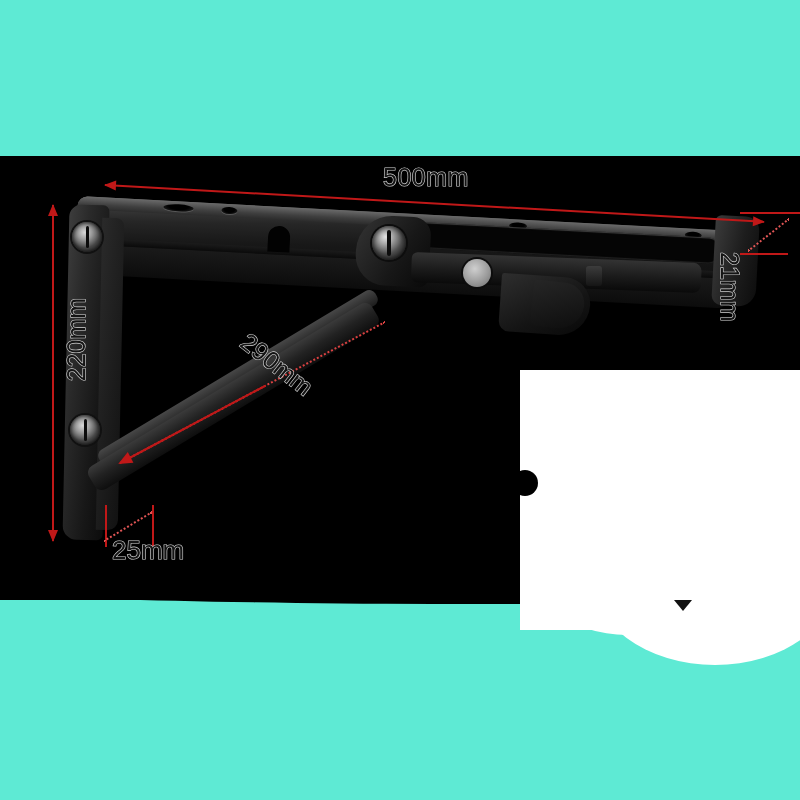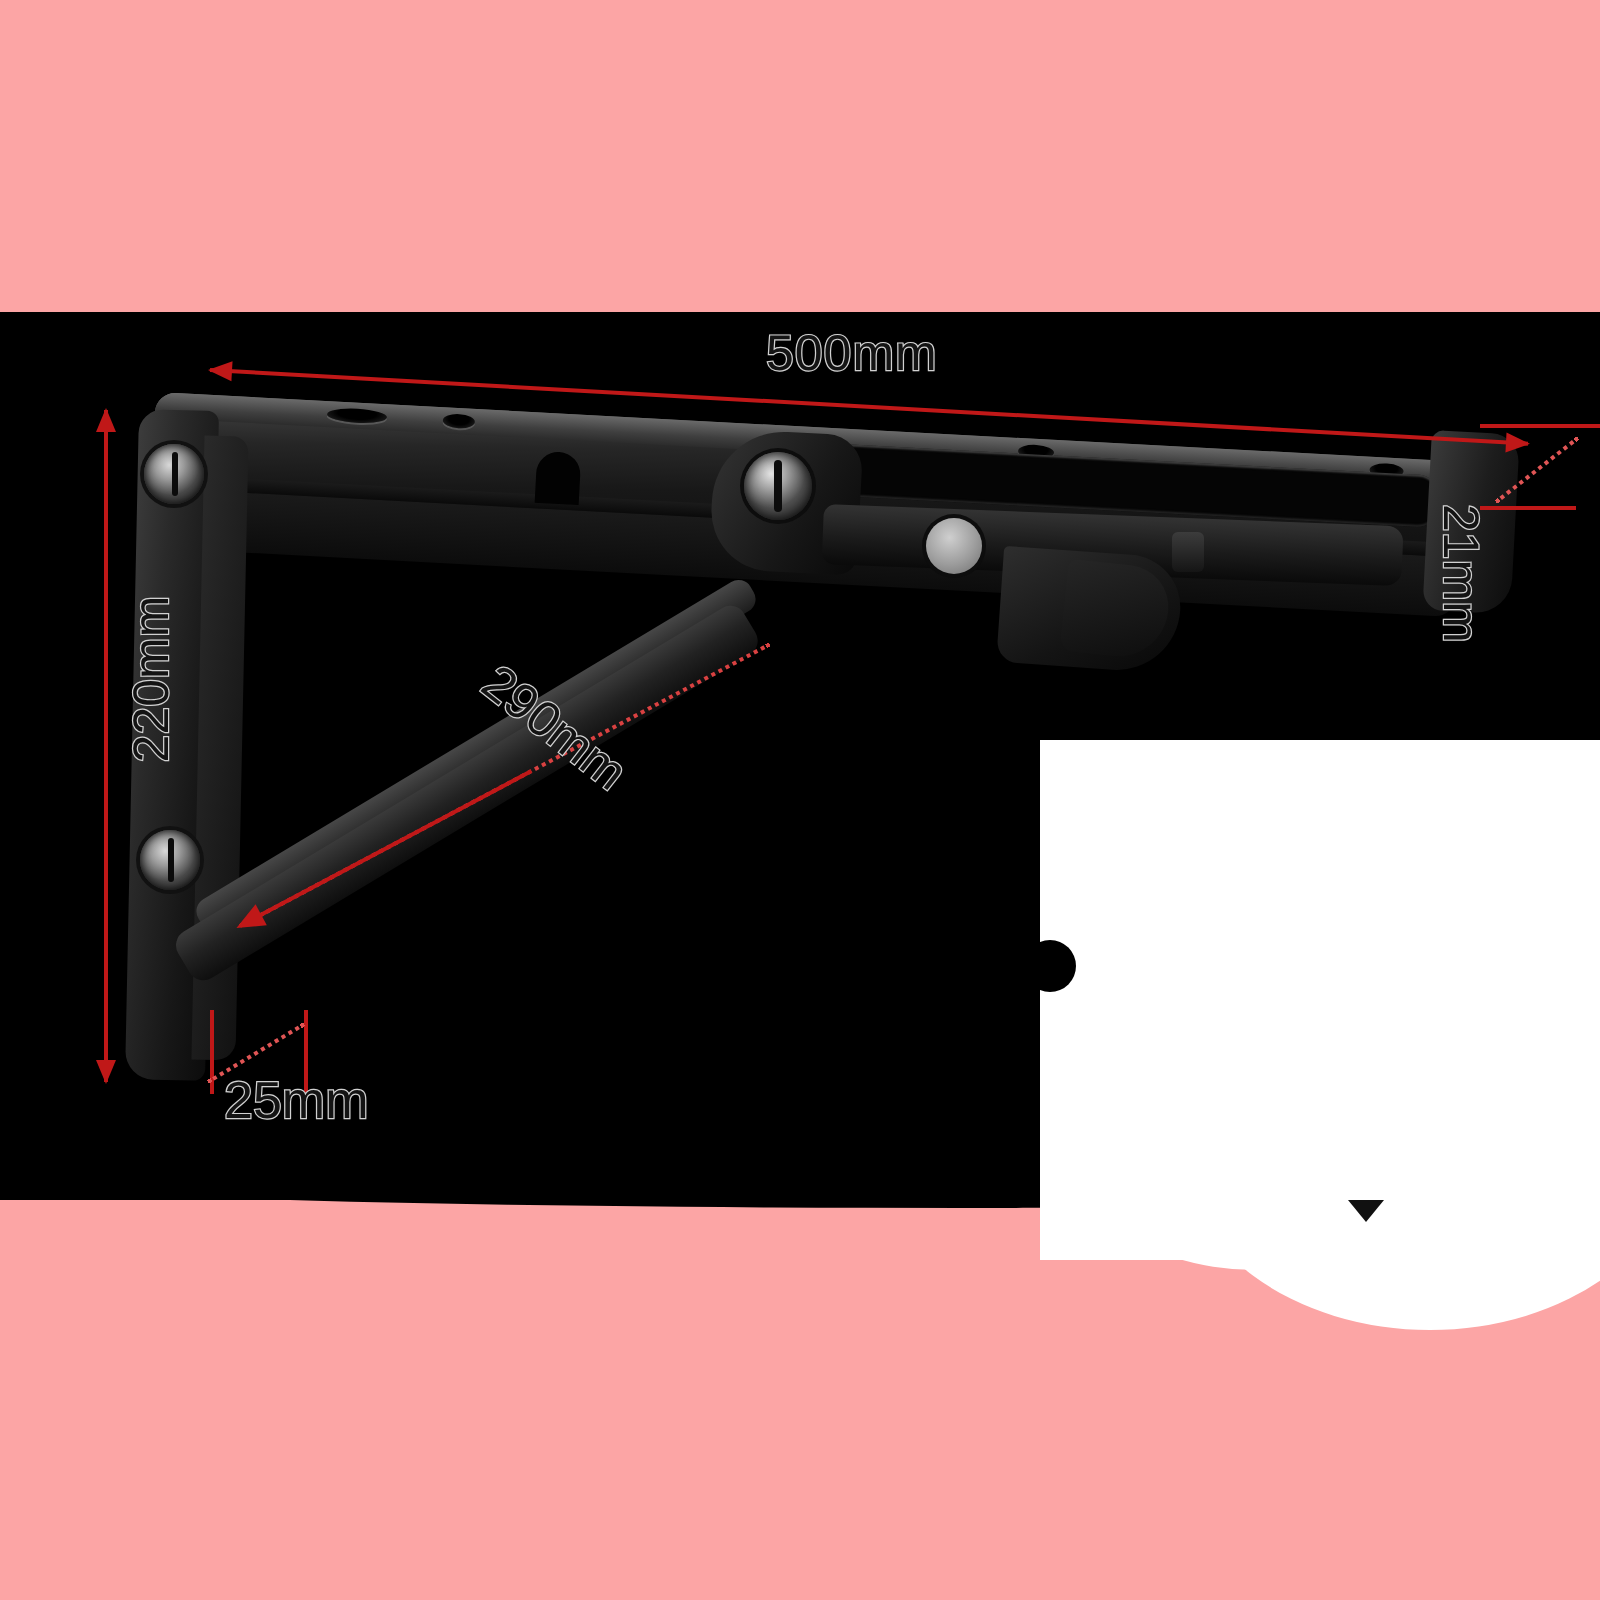--- a/index.html
+++ b/index.html
@@ -1,20 +1,20 @@
 <!DOCTYPE html>
 <html><head>
 <meta charset="utf-8">
 <title>Folding Shelf Bracket Dimensions</title>
 <style>
   html,body{margin:0;padding:0;background:#ffffff;}
   #stage{
     position:relative;
     width:800px;height:800px;
-    background:#fca5a5;
+    background:#5eead4;
     overflow:hidden;
     font-family:"Liberation Sans", sans-serif;
   }
   
   .bg-black{
     position:absolute;left:0;width:800px;
     background:#000000;
   }
   #bg-main{top:156px;height:444px;}
   

